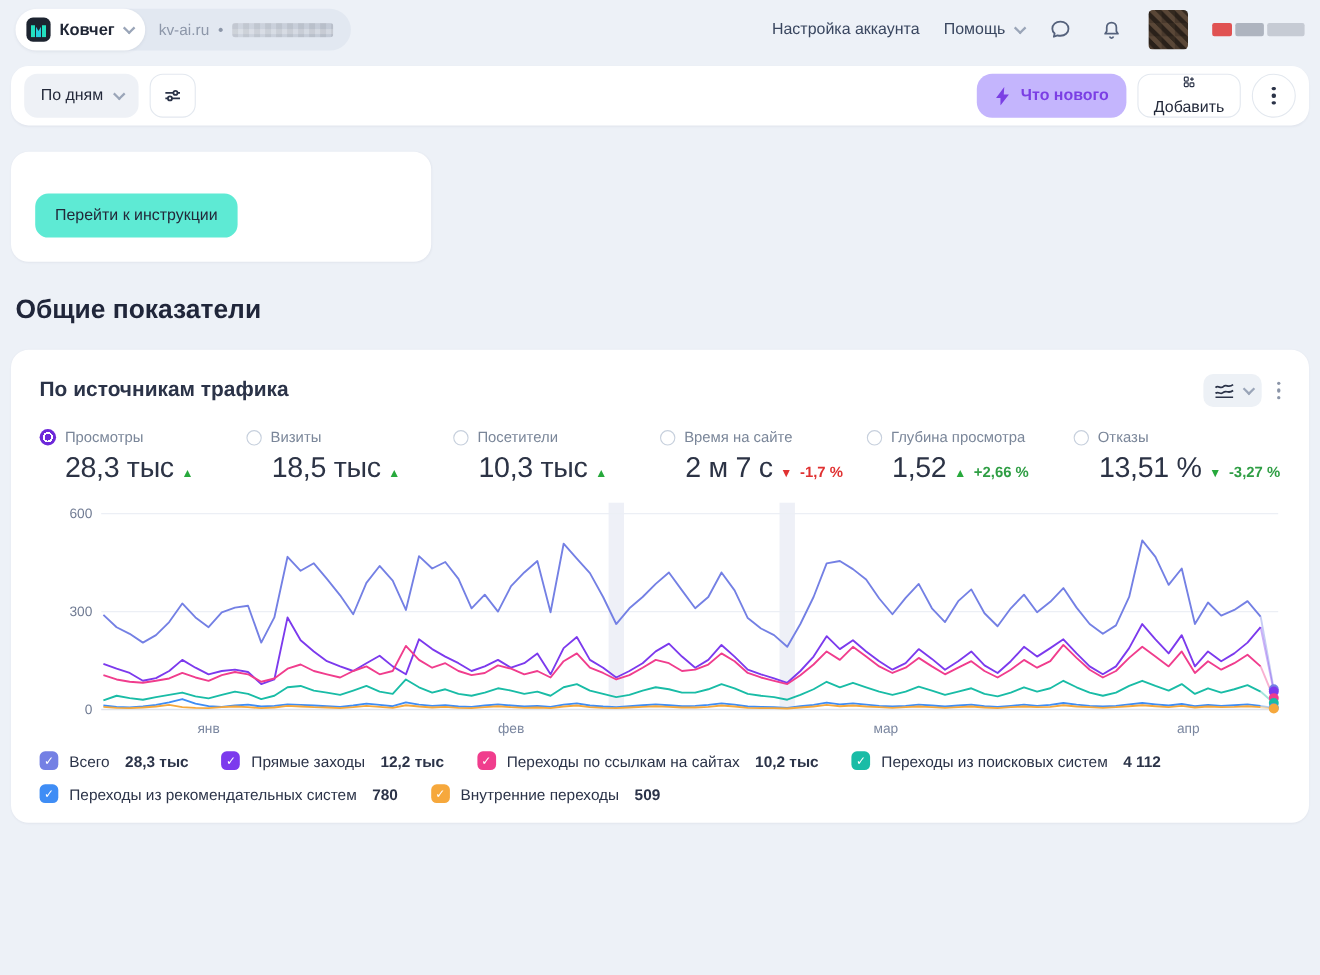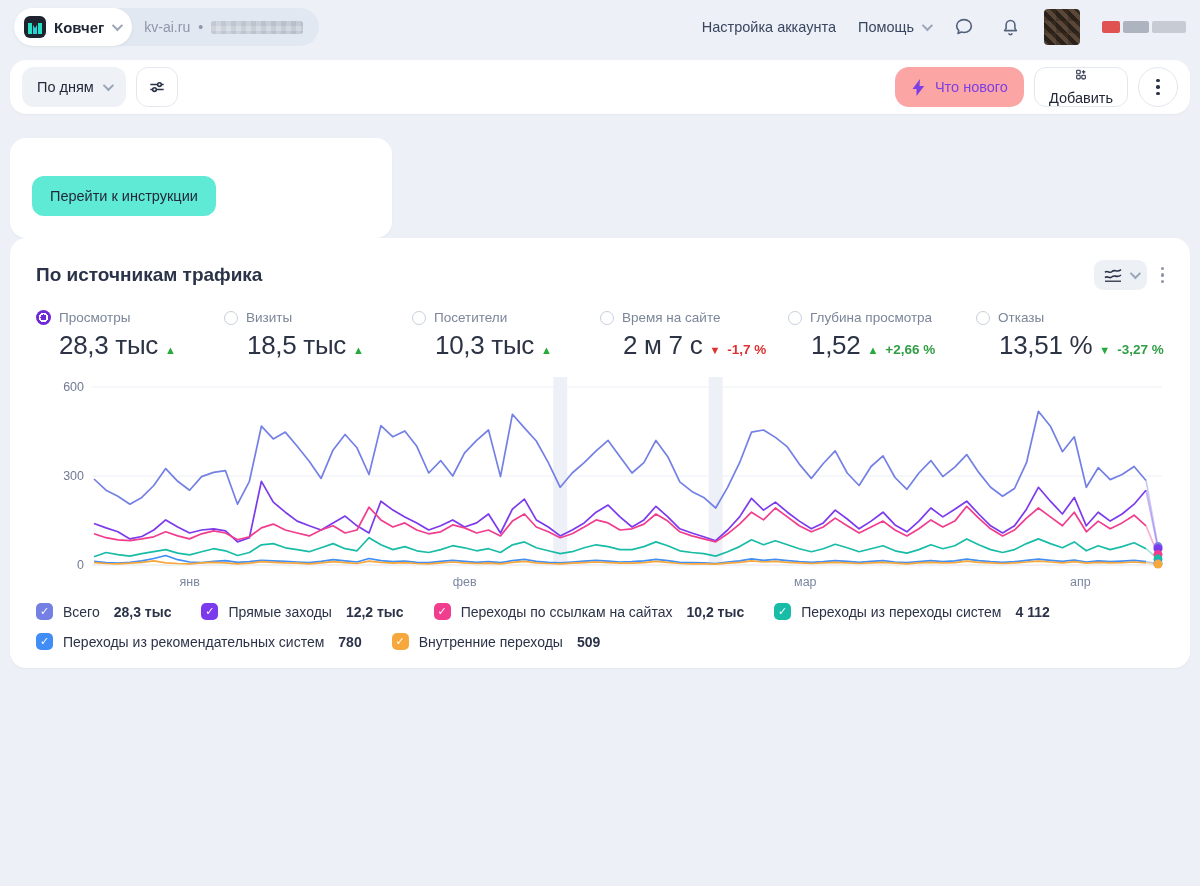--- a/index.html
+++ b/index.html
@@ -40,21 +40,21 @@
 
   
   .toolbar { margin:6px 10px 24px; height:54px; display:flex; align-items:center; gap:10px; padding:0 12px; }
   .seg { background:#eef1f6; border-radius:14px; height:40px; display:flex; align-items:center; padding:2px; }
   .seg-tab { height:36px; display:flex; align-items:center; padding:0 17px; border-radius:12px; font-size:14.5px; color:#23293a; cursor:pointer; white-space:nowrap; }
   .seg-tab.active { background:#fff; box-shadow:0 1px 4px rgba(27,35,56,.14); font-weight:400; }
   .seg-date { display:flex; align-items:center; gap:9px; padding:0 16px; font-size:14.5px; cursor:pointer; }
   .pill { background:#eef1f6; border-radius:12px; height:40px; display:flex; align-items:center; gap:9px; padding:0 15px; font-size:14.5px; cursor:pointer; }
   .btn-ghost { background:#fff; border:1px solid #e3e8ef; border-radius:12px; height:40px; display:flex; align-items:center; gap:9px; padding:0 14px; font-size:14.5px; cursor:pointer;flex-direction:column; }
   .spacer { flex:1; }
-  .btn-new { background:#fca5a5; border-radius:14px; height:40px; display:flex; align-items:center; gap:9px; padding:0 16px; font-size:14.5px; font-weight:400; color:#7b3fe4; cursor:pointer; }
+  .btn-new { background:#c4b5fd; border-radius:14px; height:40px; display:flex; align-items:center; gap:9px; padding:0 16px; font-size:14.5px; font-weight:700; color:#7b3fe4; cursor:pointer; }
   .kebab-btn { width:40px; height:40px; border:1px solid #e3e8ef; border-radius:50%; background:#fff; display:flex; align-items:center; justify-content:center; cursor:pointer; }
   .dots { display:flex; flex-direction:column; gap:3px; }
   .dots i { width:3.5px; height:3.5px; border-radius:50%; background:#2b3348; }
   .dots.lite i { background:#8b95a8; }
 
   
   .promo { width:382px; margin-left:10px; padding:20px 22px 22px; }
   .promo-head { display:flex; align-items:flex-start; }
   .promo-title { font-size:15.5px; font-weight:700; color:#23293a; line-height:1.4; width:310px; }
   .promo-body { margin-top:8px; font-size:13.5px; color:#8b95a7; line-height:1.45; }
@@ -168,20 +168,21 @@
           <i></i>
           <i></i>
         </span>
     </div>
   </div>
 
   <div class="promo card">
     <button class="promo-btn">Перейти к инструкции</button>
   </div>
 
+  <h1 class="section-title">Общие показатели</h1>
 
   <div class="chart-card card">
     <div class="chart-head">
       <div class="chart-title">По источникам трафика</div>
       <div class="chart-controls">
         <div class="ctl-pill">
           <svg width="20" height="16" viewBox="0 0 22 18" fill="none" stroke="#2b3348" stroke-width="1.8">
             <path d="M2 6c3-3 5 2 8-1s5 2 10-2"></path>
               <path d="M2 12c3-3 5 2 8-1s5 2 10-2"></path>
               <path d="M2 16h18" stroke-width="1.5"></path>
@@ -309,21 +310,21 @@
           <span class="leg-label">Прямые заходы</span>
           <span class="leg-value">12,2 тыс</span>
         </div>
         <div class="leg-item">
           <span class="leg-box" style="background: rgb(240, 61, 141);">✓</span>
           <span class="leg-label">Переходы по ссылкам на сайтах</span>
           <span class="leg-value">10,2 тыс</span>
         </div>
         <div class="leg-item">
           <span class="leg-box" style="background: rgb(25, 188, 166);">✓</span>
-          <span class="leg-label">Переходы из переходы систем</span>
+          <span class="leg-label">Переходы из поисковых систем</span>
           <span class="leg-value">4 112</span>
         </div>
         <div class="leg-item">
           <span class="leg-box" style="background: rgb(63, 141, 245);">✓</span>
           <span class="leg-label">Переходы из рекомендательных систем</span>
           <span class="leg-value">780</span>
         </div>
         <div class="leg-item">
           <span class="leg-box" style="background: rgb(246, 168, 60);">✓</span>
           <span class="leg-label">Внутренние переходы</span>

